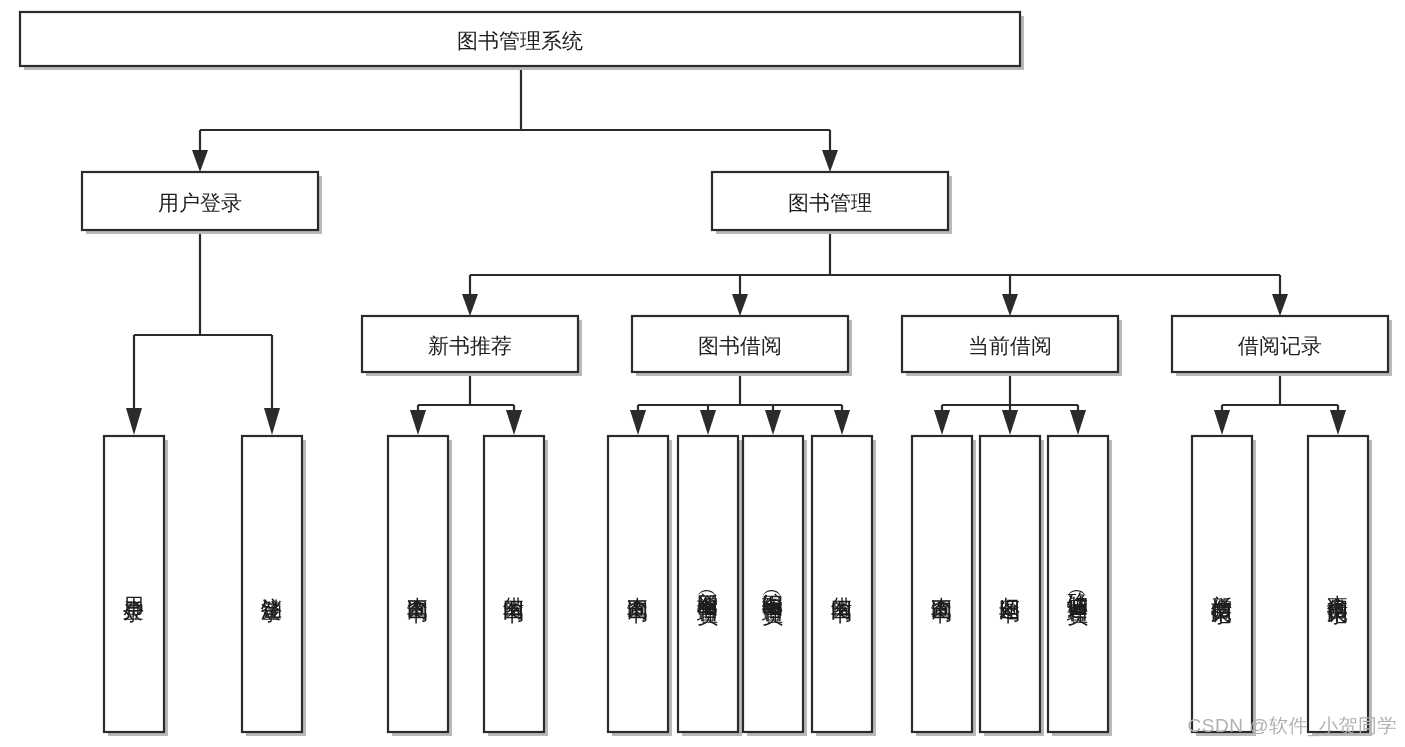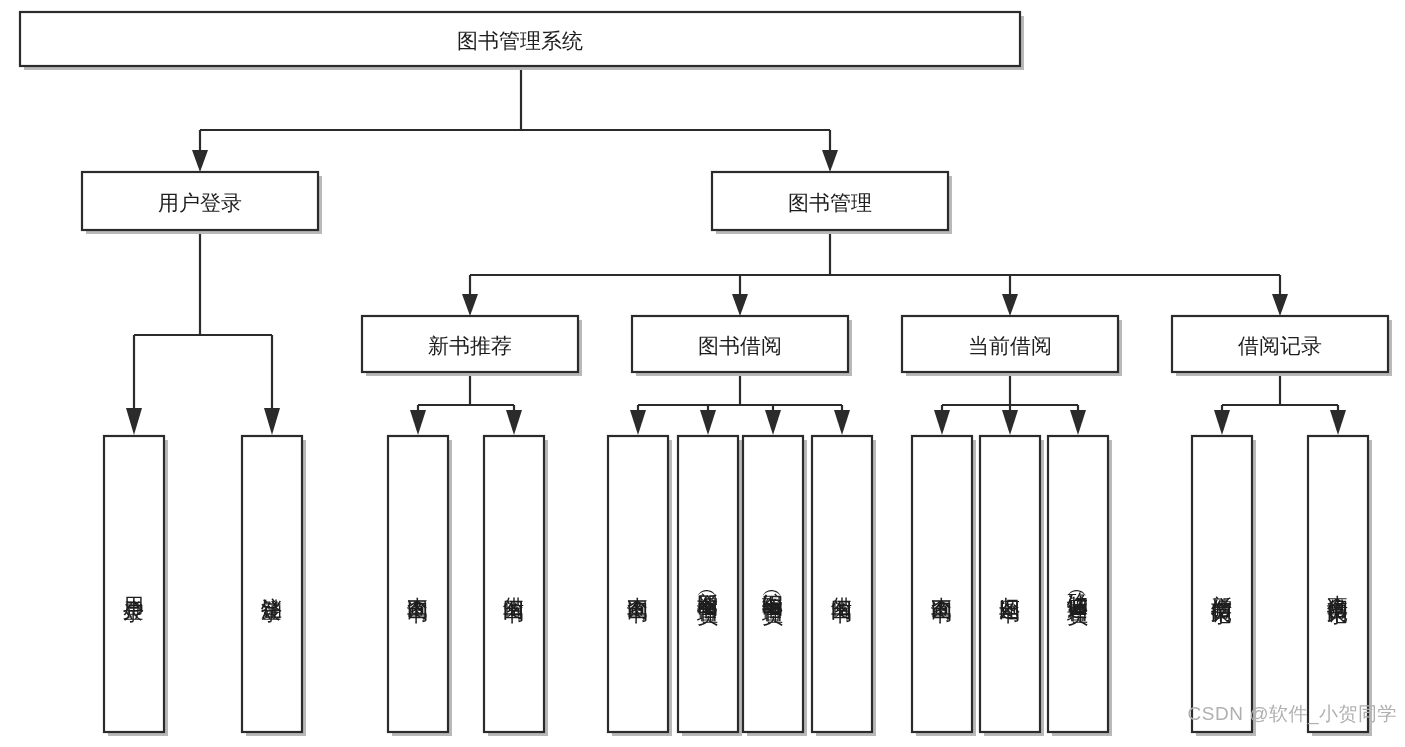--- a/index.html
+++ b/index.html
@@ -58,21 +58,21 @@
     fill: #1d1d1d;
     text-anchor: middle;
     dominant-baseline: central;
     writing-mode: vertical-rl;
     text-orientation: upright;
     letter-spacing: 2px;
   }
   .watermark {
     position: absolute;
     right: 8px;
-    bottom: 20px;
+    bottom: 8px;
     font-family: "Liberation Sans", "DejaVu Sans", sans-serif;
     font-size: 19px;
     color: #b0b0b0;
     letter-spacing: 0.5px;
     user-select: none;
     pointer-events: none;
   }
 </style>
 </head>
 <body>

